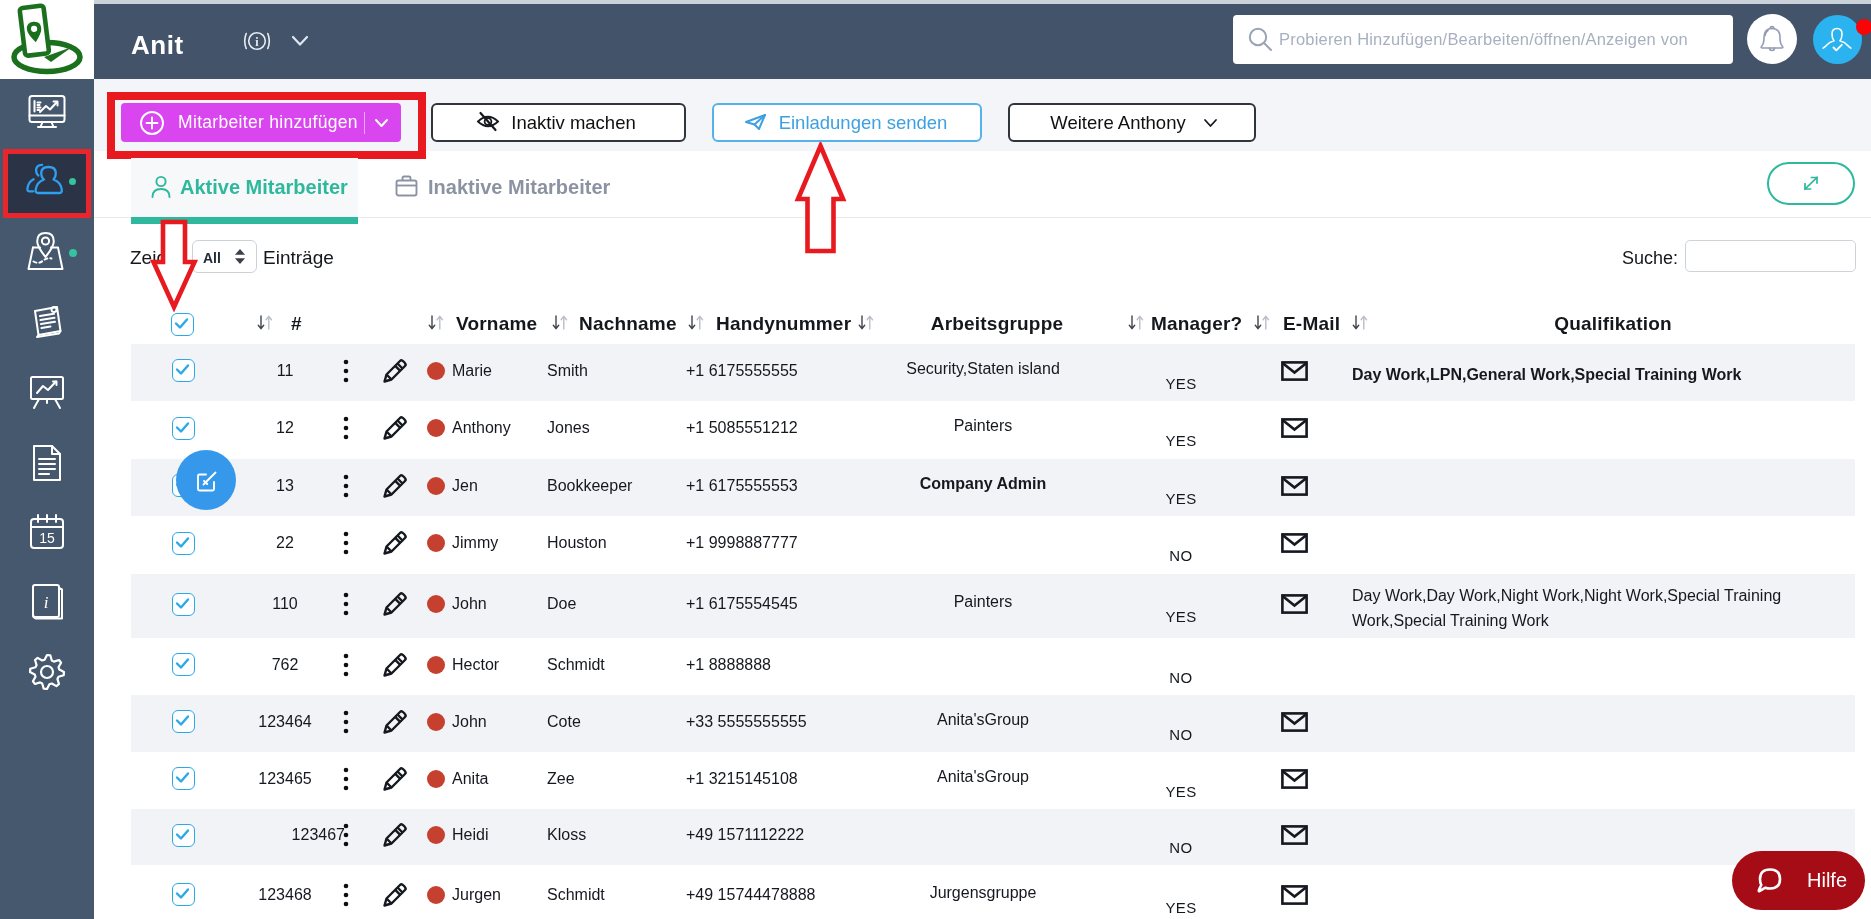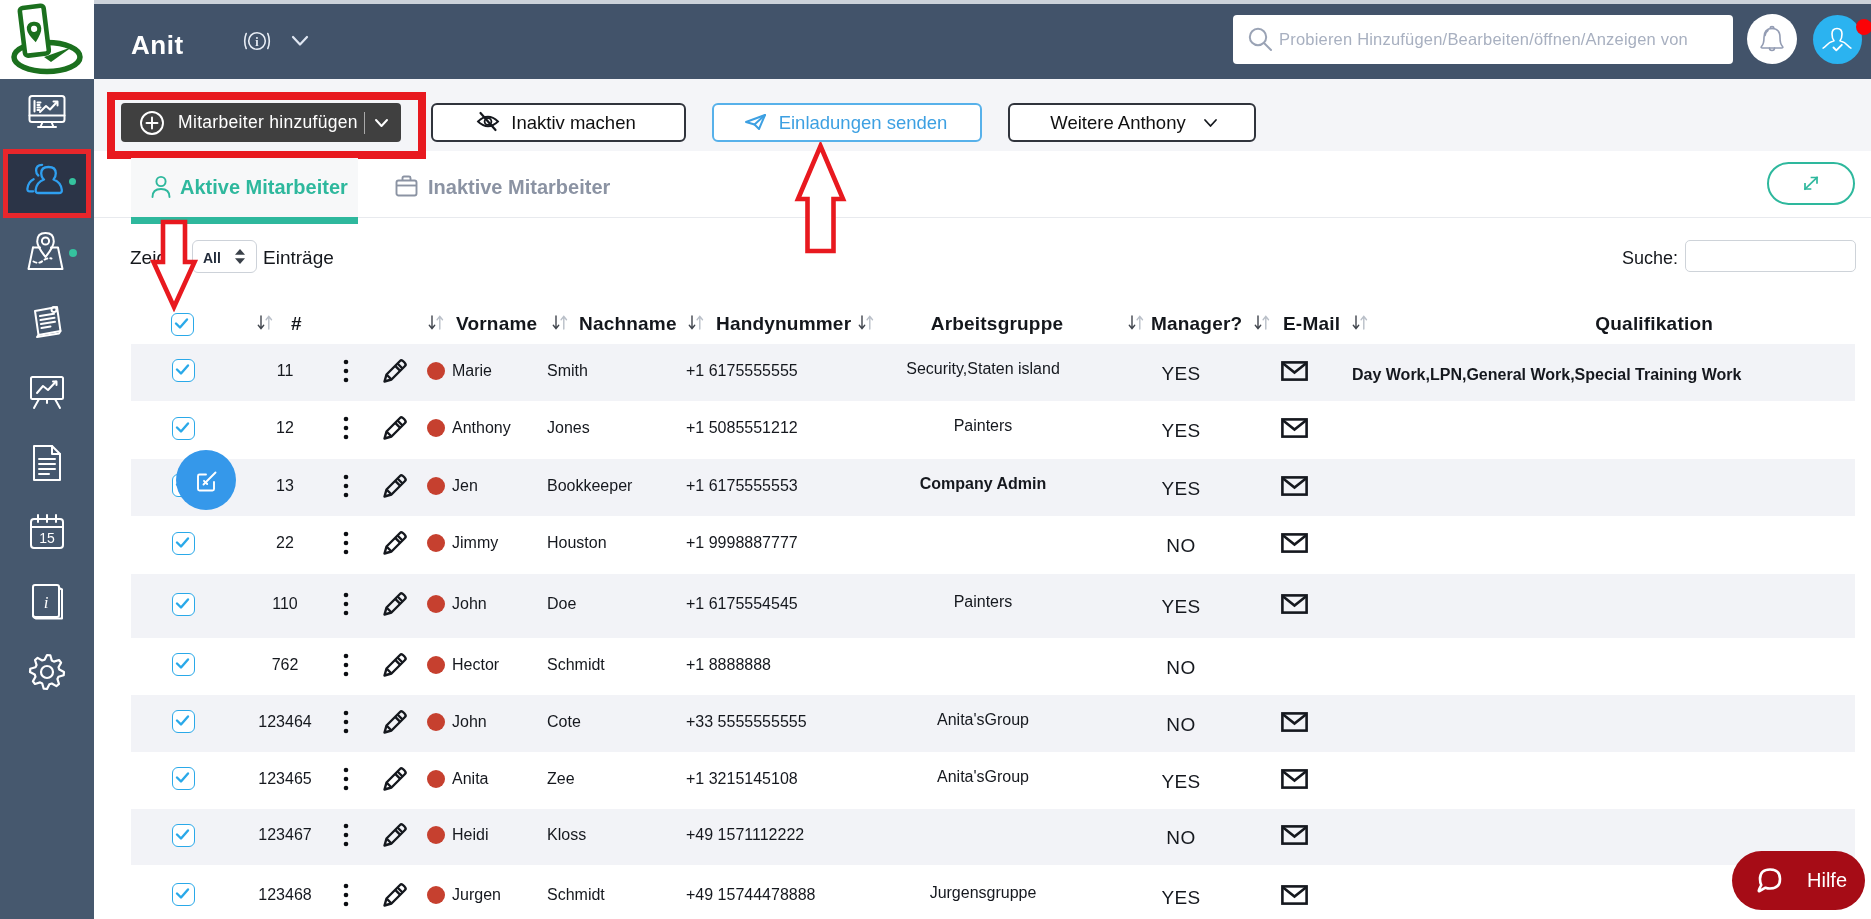--- a/index.html
+++ b/index.html
@@ -13,21 +13,21 @@
 #activeitem { left:3px; top:149px; width:88px; height:69px; background:#2b3447; border:5px solid #e8262b; }
 .sideicon { left:27px; width:40px; height:40px; }
 #anit { left:131px; top:30px; color:#fff; font-size:26px; font-weight:bold; letter-spacing:0.5px; }
 #search { left:1233px; top:15px; width:500px; height:49px; background:#fff; border-radius:4px; }
 #searchph { left:1279px; top:30px; font-size:16.5px; color:#a8b0c0; letter-spacing:0.2px;text-align:center; }
 #bell { left:1747px; top:14px; width:50px; height:50px; border-radius:50%; background:#fff; }
 #avatar { left:1813px; top:15px; width:49px; height:49px; border-radius:50%; background:#2bb3f0; }
 #reddot { left:1856px; top:19px; width:16px; height:16px; border-radius:50%; background:#fb0307; }
 #band { left:94px; top:79px; width:1777px; height:72px; background:#f4f5f8; }
 .btn { position:absolute; top:103px; height:39px; border-radius:6px; background:#fff; font-size:18.5px; display:flex; align-items:center; justify-content:center; }
-#btn-green { left:121px; width:280px; background:#404040; color:#fff; border-radius:4px; font-size:17.5px; padding-left:14px; letter-spacing:0.3px; }
+#btn-green { left:121px; width:280px; background:#d946ef; color:#fff; border-radius:4px; font-size:17.5px; padding-left:14px; letter-spacing:0.3px; }
 #btn-inaktiv { left:431px; width:255px; border:2px solid #30343c; color:#101010; padding-left:30px; }
 #btn-einlad { left:712px; width:270px; border:2px solid #57b1ea; color:#3da0e2; padding-left:32px; }
 #btn-weitere { left:1008px; width:248px; border:2px solid #30343c; color:#101010; padding-right:28px; }
 #redrect1 { left:107px; top:92px; width:319px; height:67px; border:8px solid #e8191f; }
 #tabblock { left:131px; top:158px; width:227px; height:59px; background:#f7f8f9; }
 #tabline { left:131px; top:217px; width:227px; height:7px; background:#2eb89d; }
 #divider { left:94px; top:217px; width:1777px; height:1px; background:#e8eaee; }
 #tab1text { left:180px; top:176px; color:#2eb89d; font-size:20px; font-weight:bold; }
 #tab2text { left:428px; top:176px; color:#8b93a3; font-size:20px; font-weight:bold; }
 #zeigen { left:130px; top:247px; font-size:19px; color:#14171c; }
@@ -36,21 +36,21 @@
 #eintraege { left:263px; top:247px; font-size:19px; color:#14171c; }
 #suche { left:1622px; top:248px; font-size:18px; color:#14171c; }
 #sucheinput { left:1685px; top:240px; width:171px; height:32px; border:1px solid #ced3d9; border-radius:5px; background:#fff; }
 #expand { left:1767px; top:162px; width:88px; height:43px; border:2px solid #2eb89d; border-radius:22px; background:#fff; }
 .row { position:absolute; left:131px; width:1724px; }
 .gray { background:#f2f3f7; }
 .cell { position:absolute; font-size:16px; color:#15181e; white-space:nowrap; }
 .cell[style*="width:4"] { white-space:normal;font-weight:bold; }
 .hdr { position:absolute; font-size:19px; color:#14171c; font-weight:bold; letter-spacing:0.2px; }
 .chk { position:absolute; width:23px; height:23px; border:1.8px solid #2aa9e9; border-radius:6px; background:#fff; }
-.yes { font-size:19px; letter-spacing:0.4px; }
+.yes { font-size:15px; letter-spacing:0.4px;margin-top:12px; }
 #hilfe { left:1732px; top:851px; width:133px; height:59px; border-radius:30px; background:#a60c16; }
 #hilfetext { left:1795px; top:869px; color:#fff; font-size:20px; font-weight:normal;margin-left:12px; }
 #bluefab { left:176px; top:450px; width:60px; height:60px; border-radius:50%; background:#3598ea; }
 </style>
 </head>
 <body>
 <div class="abs" id="topstrip"></div>
 <div class="abs" id="header"></div>
 <div class="abs" id="logo"></div>
 <div class="abs" id="sidebar"></div>
@@ -290,21 +290,21 @@
         <path d="M12.8 16 V3.8 M10.1 6.7 L12.8 3.4 L15.5 6.7" fill="none" stroke="#b9bfc8" stroke-width="1.4"></path>
       </g>
     </svg>
     <div class="hdr" style="left:197px;top:13px">#</div>
     <div class="hdr" style="left:362px;top:13px">Vorname</div>
     <div class="hdr" style="left:485px;top:13px">Nachname</div>
     <div class="hdr" style="left:622px;top:13px">Handynummer</div>
     <div class="hdr" style="left:1057px;top:13px">Manager?</div>
     <div class="hdr" style="left:1189px;top:13px">E-Mail</div>
     <div class="hdr" style="left:803px;top:13px;width:200px;text-align:center">Arbeitsgruppe</div>
-    <div class="hdr" style="left:1419px;top:13px;width:200px;text-align:right">Qualifikation</div>
+    <div class="hdr" style="left:1419px;top:13px;width:200px;text-align:center">Qualifikation</div>
   </div>
 <div class="row gray" style="top:344px;height:57px">
     <div class="chk" style="left:40.5px;top:15.0px"><svg width="19" height="19" viewBox="0 0 19 19">
         <path d="M4 9.5 L8 13.5 L15 5.5" fill="none" stroke="#2aa9e9" stroke-width="2.4" stroke-linecap="round" stroke-linejoin="round"></path>
       </svg></div>
     <div class="cell" style="left:94px;width:120px;text-align:center;top:17.5px">11</div>
     <svg class="abs" style="left:211px;top:13.5px" width="8" height="26" viewBox="0 0 8 26">
       <circle cx="4" cy="4" r="2.3" fill="#0c0e12"></circle>
       <circle cx="4" cy="13" r="2.3" fill="#0c0e12"></circle>
       <circle cx="4" cy="22" r="2.3" fill="#0c0e12"></circle>
@@ -436,20 +436,21 @@
     <div class="abs" style="left:296px;top:21.0px;width:18px;height:18px;border-radius:50%;background:#c6402f"></div>
     <div class="cell" style="left:321px;top:21.0px">John</div>
     <div class="cell" style="left:416px;top:21.0px">Doe</div>
     <div class="cell" style="left:555px;top:21.0px">+1 6175554545</div>
     <div class="cell" style="left:766px;width:172px;text-align:center;top:19.0px">Painters</div>
     <div class="cell yes" style="left:990px;width:120px;text-align:center;top:22.0px">YES</div>
     <svg class="abs" style="left:1150px;top:20.0px" width="27" height="20" viewBox="0 0 27 20">
       <rect x="1.4" y="1.4" width="24.2" height="17.2" fill="none" stroke="#15181e" stroke-width="2.6"></rect>
       <path d="M1.5 2 L13.5 11.5 L25.5 2" fill="none" stroke="#15181e" stroke-width="2.6"></path>
     </svg>
+    <div class="cell" style="left:1221px;top:9px;line-height:25px">Day Work,Day Work,Night Work,Night Work,Special Training<br>Work,Special Training Work</div>
   </div>
 <div class="row" style="top:638px;height:57px">
     <div class="chk" style="left:40.5px;top:15.0px"><svg width="19" height="19" viewBox="0 0 19 19">
         <path d="M4 9.5 L8 13.5 L15 5.5" fill="none" stroke="#2aa9e9" stroke-width="2.4" stroke-linecap="round" stroke-linejoin="round"></path>
       </svg></div>
     <div class="cell" style="left:94px;width:120px;text-align:center;top:17.5px">762</div>
     <svg class="abs" style="left:211px;top:13.5px" width="8" height="26" viewBox="0 0 8 26">
       <circle cx="4" cy="4" r="2.3" fill="#0c0e12"></circle>
       <circle cx="4" cy="13" r="2.3" fill="#0c0e12"></circle>
       <circle cx="4" cy="22" r="2.3" fill="#0c0e12"></circle>
@@ -523,21 +524,21 @@
     <div class="cell yes" style="left:990px;width:120px;text-align:center;top:18.5px">YES</div>
     <svg class="abs" style="left:1150px;top:16.5px" width="27" height="20" viewBox="0 0 27 20">
       <rect x="1.4" y="1.4" width="24.2" height="17.2" fill="none" stroke="#15181e" stroke-width="2.6"></rect>
       <path d="M1.5 2 L13.5 11.5 L25.5 2" fill="none" stroke="#15181e" stroke-width="2.6"></path>
     </svg>
   </div>
 <div class="row gray" style="top:809px;height:56px">
     <div class="chk" style="left:40.5px;top:14.5px"><svg width="19" height="19" viewBox="0 0 19 19">
         <path d="M4 9.5 L8 13.5 L15 5.5" fill="none" stroke="#2aa9e9" stroke-width="2.4" stroke-linecap="round" stroke-linejoin="round"></path>
       </svg></div>
-    <div class="cell" style="left:94px;width:120px;text-align:center;top:17.0px">123467</div>
+    <div class="cell" style="left:94px;width:120px;text-align:right;top:17.0px">123467</div>
     <svg class="abs" style="left:211px;top:13.0px" width="8" height="26" viewBox="0 0 8 26">
       <circle cx="4" cy="4" r="2.3" fill="#0c0e12"></circle>
       <circle cx="4" cy="13" r="2.3" fill="#0c0e12"></circle>
       <circle cx="4" cy="22" r="2.3" fill="#0c0e12"></circle>
     </svg>
     <svg class="abs" style="left:250px;top:12.0px" width="28" height="28" viewBox="0 0 28 28">
       <g fill="none" stroke="#15181e" stroke-width="2.4" stroke-linejoin="round">
         <path d="M3.5 24.5 L5.5 17.5 L19 4 Q20.5 2.5 22.5 4.5 L23.5 5.5 Q25.5 7.5 24 9 L10.5 22.5 Z"></path>
         <path d="M16.5 6.5 L21.5 11.5"></path>
         <path d="M14.2 8.8 L19.2 13.8"></path>

